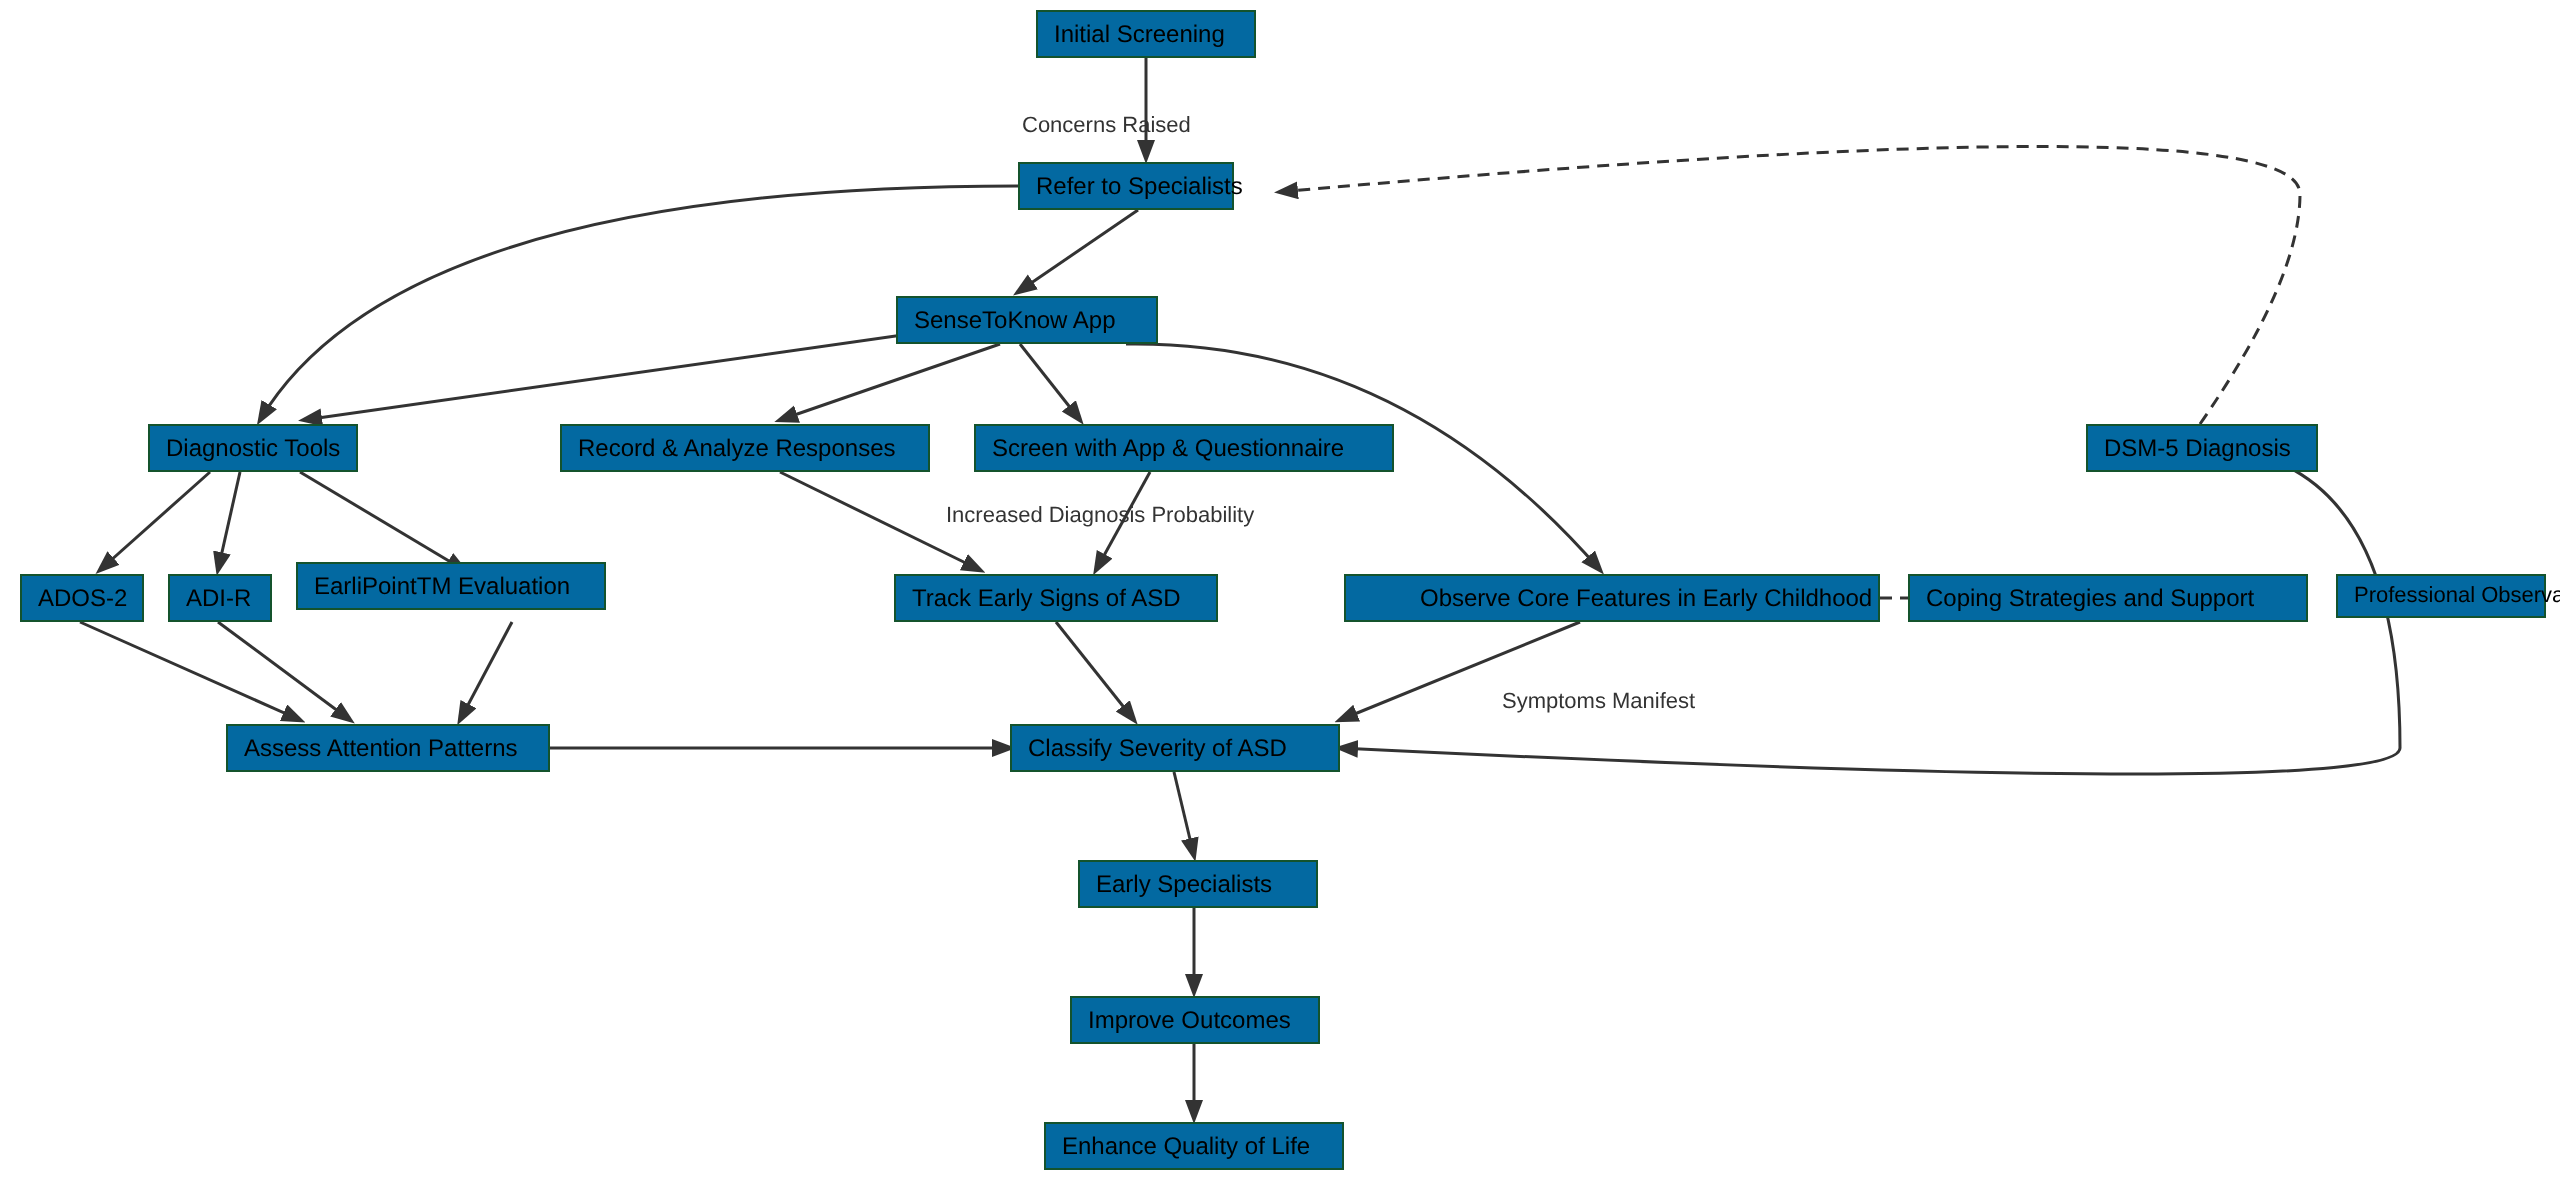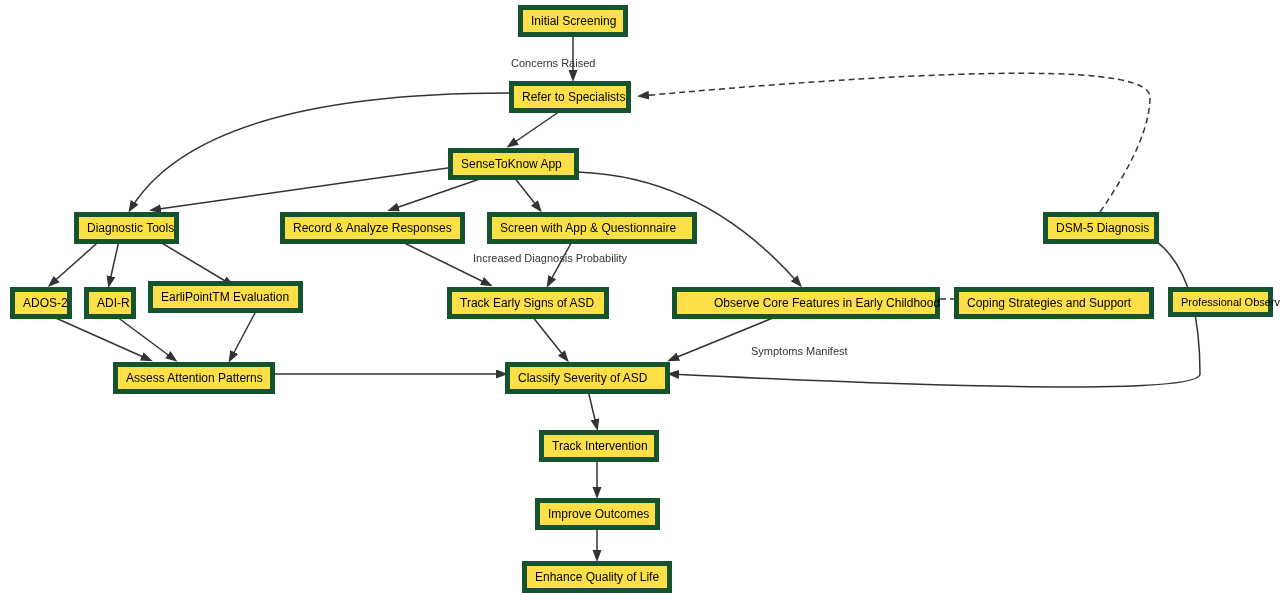--- a/index.html
+++ b/index.html
@@ -12,22 +12,22 @@
       overflow: hidden;
       position: relative;
     }
     .diagram-container {
       position: relative;
       width: 1280px;
       height: 593px;
     }
     .node {
       position: absolute;
-      background: #fde047;
-      border: 5px solid #14532d;
+      background: #0369a1;
+      border: 1px solid #14532d;
       padding: 4px 8px;
       white-space: nowrap;
       font-size: 12px;
       cursor: default;
     }
     .label {
       position: absolute;
       font-size: 11px;
       color: #333;
       white-space: nowrap;
@@ -108,21 +108,21 @@
     <line x1="597" y1="522" x2="597" y2="559" stroke="#333" stroke-width="1.5" marker-end="url(#arrow)"></line>
 
     <path d="M1100,224 Q1200,224 1200,374 Q1200,400 670,374" fill="none" stroke="#333" stroke-width="1.5" marker-end="url(#arrow)"></path>
 
     <path d="M509,93 Q200,93 130,210" fill="none" stroke="#333" stroke-width="1.5" marker-end="url(#arrow)"></path>
 
   </svg>
 
   <div class="node" style="left:518px; top:5px; width:110px;">Initial Screening</div>
 
-  <div class="node" style="left:509px; top:81px; width:122px;">Refer to Specialists</div>
+  <div class="node" style="left:509px; top:81px; width:108px;">Refer to Specialists</div>
 
   <div class="node" style="left:448px; top:148px; width:131px;">SenseToKnow App</div>
 
   <div class="node" style="left:74px; top:212px; width:105px;">Diagnostic Tools</div>
 
   <div class="node" style="left:280px; top:212px; width:185px;">Record &amp; Analyze Responses</div>
 
   <div class="node" style="left:487px; top:212px; width:210px;">Screen with App &amp; Questionnaire</div>
 
   <div class="node" style="left:1043px; top:212px; width:116px;">DSM-5 Diagnosis</div>
@@ -138,21 +138,21 @@
   <div class="node" style="left:672px; top:287px; width:268px;padding-left:37px;">Observe Core Features in Early Childhood</div>
 
   <div class="node" style="left:954px; top:287px; width:200px;">Coping Strategies and Support</div>
 
   <div class="node" style="left:1168px; top:287px; width:105px; font-size:11px;">Professional Observation</div>
 
   <div class="node" style="left:113px; top:362px; width:162px;">Assess Attention Patterns</div>
 
   <div class="node" style="left:505px; top:362px; width:165px;">Classify Severity of ASD</div>
 
-  <div class="node" style="left:539px; top:430px; width:120px;">Track Intervention</div>
+  <div class="node" style="left:539px; top:430px; width:120px;">Early Specialists</div>
 
   <div class="node" style="left:535px; top:498px; width:125px;">Improve Outcomes</div>
 
   <div class="node" style="left:522px; top:561px; width:150px;">Enhance Quality of Life</div>
 
   <div class="label" style="left:511px; top:57px;">Concerns Raised</div>
 
   <div class="label" style="left:440px; top:252px;margin-left:33px;">Increased Diagnosis Probability</div>
 
   <div class="label" style="left:712px; top:345px;margin-left:39px;">Symptoms Manifest</div>

